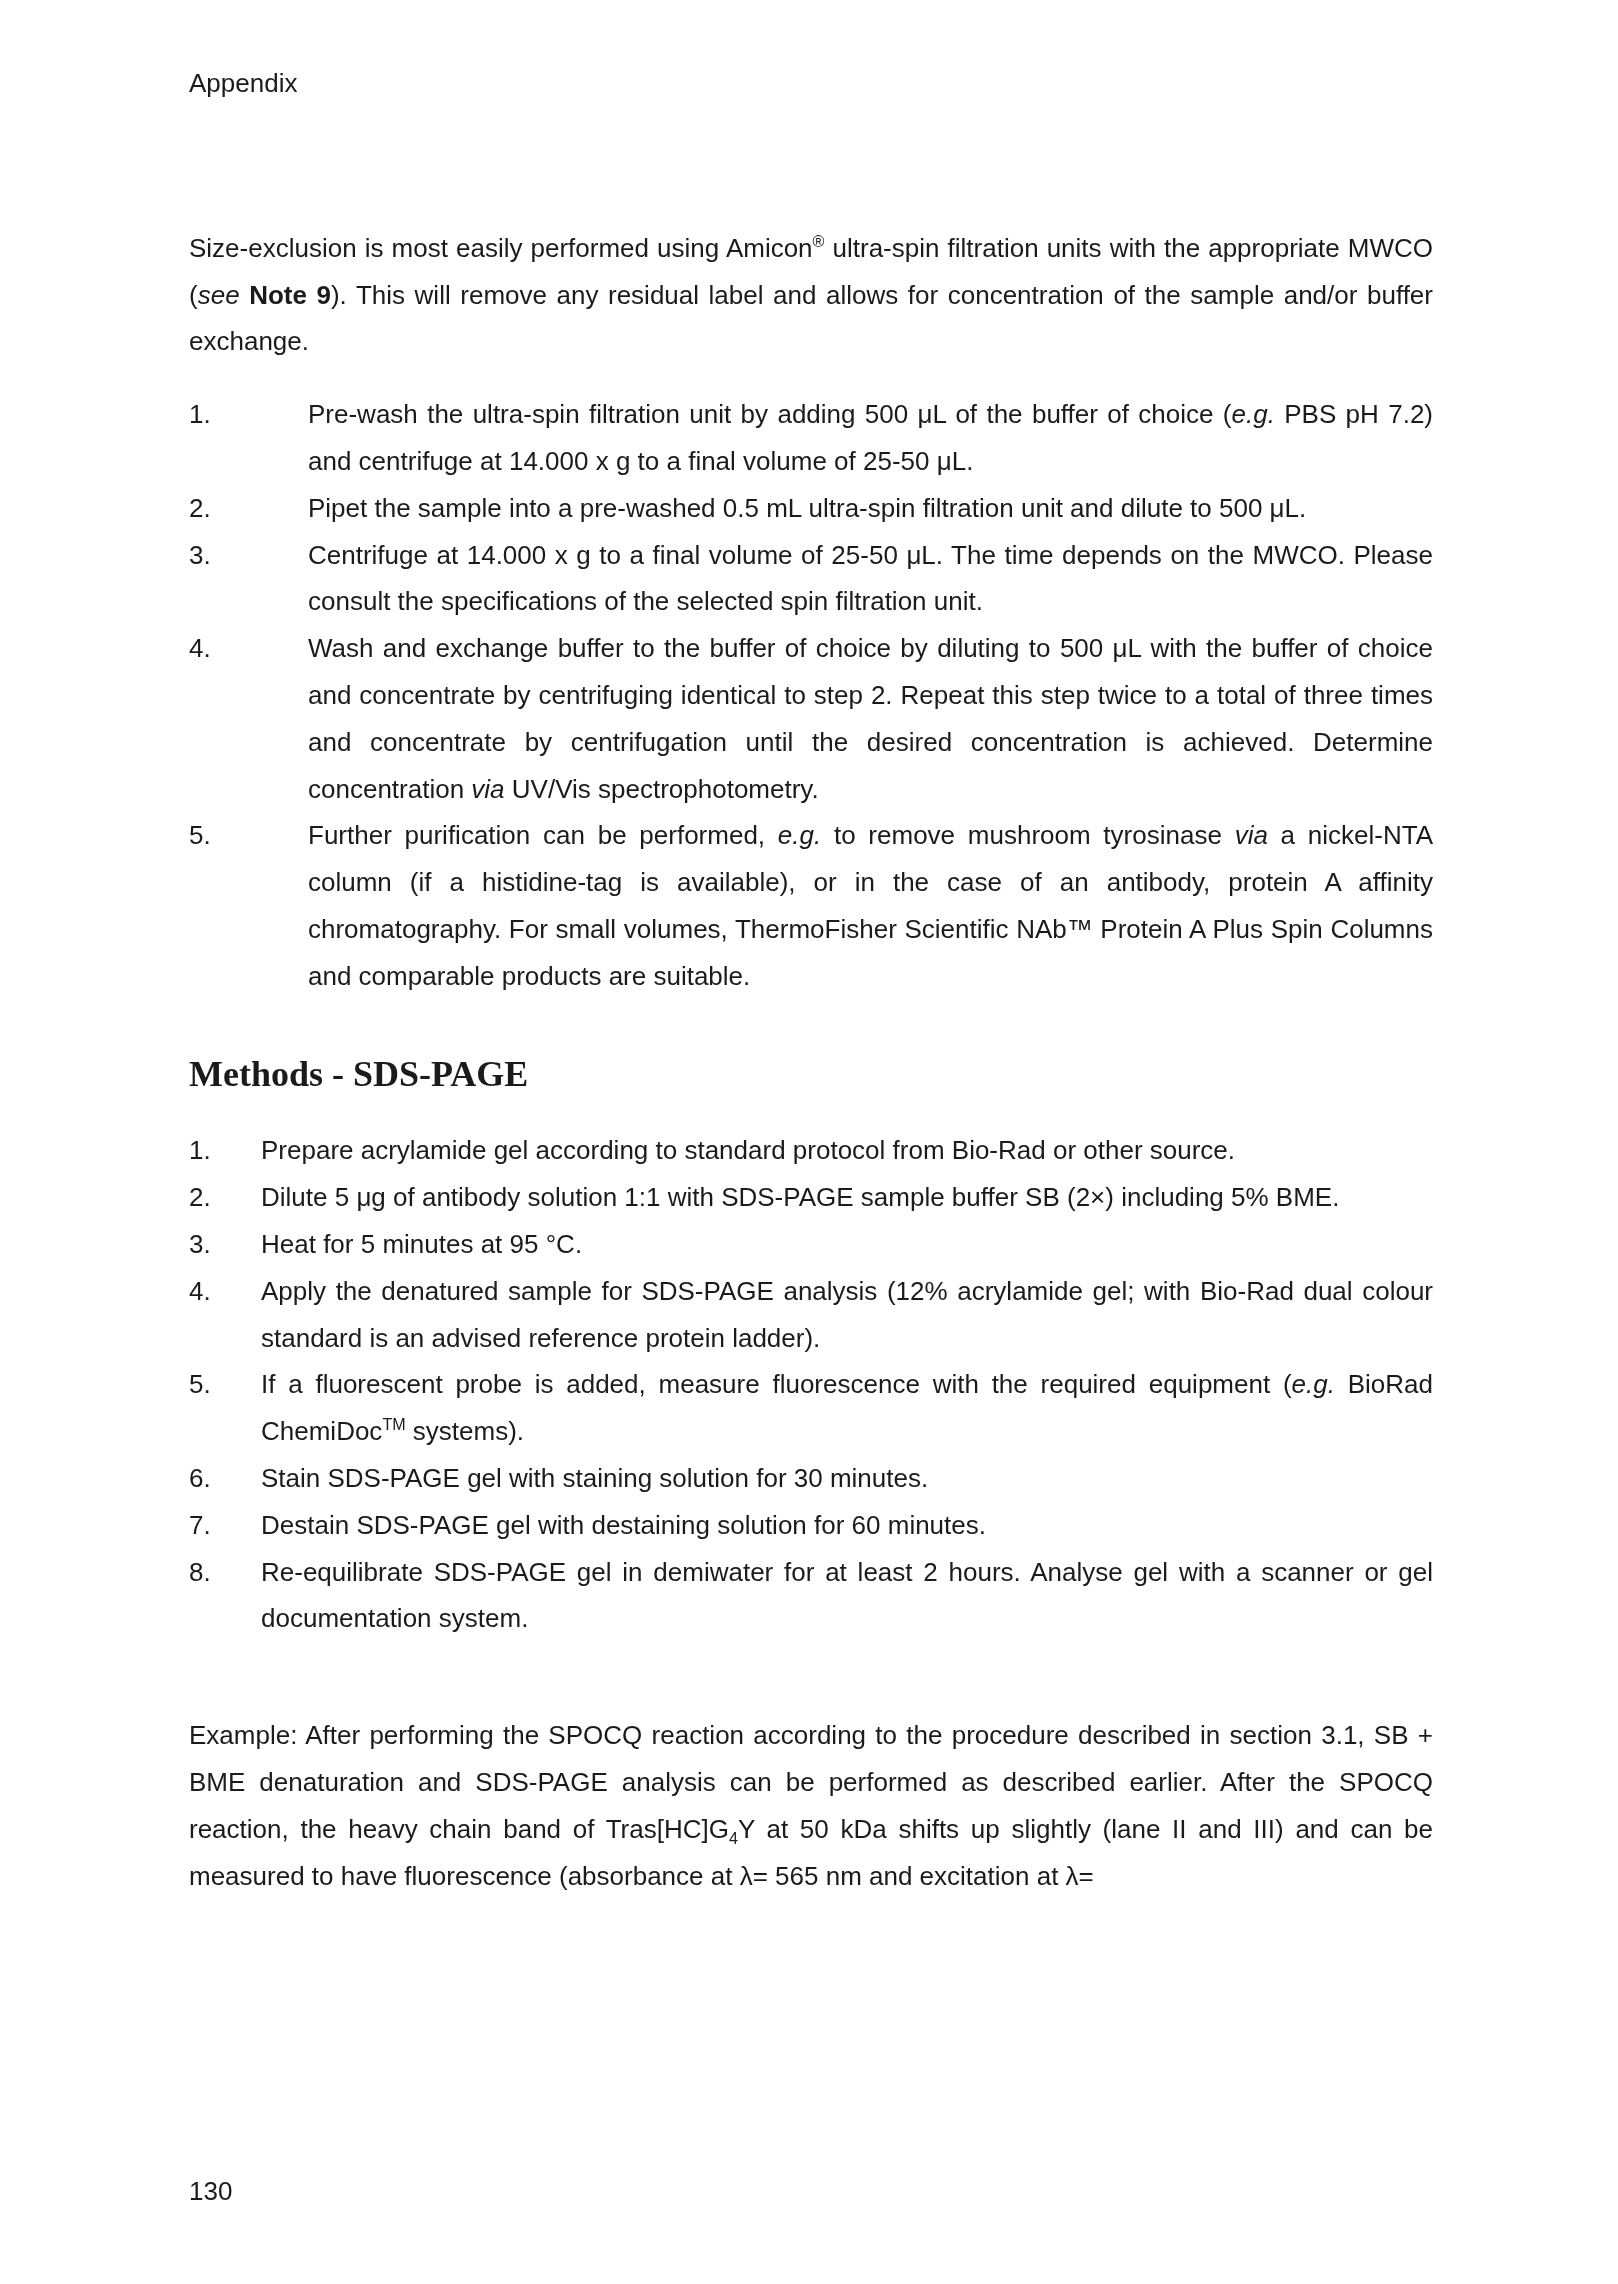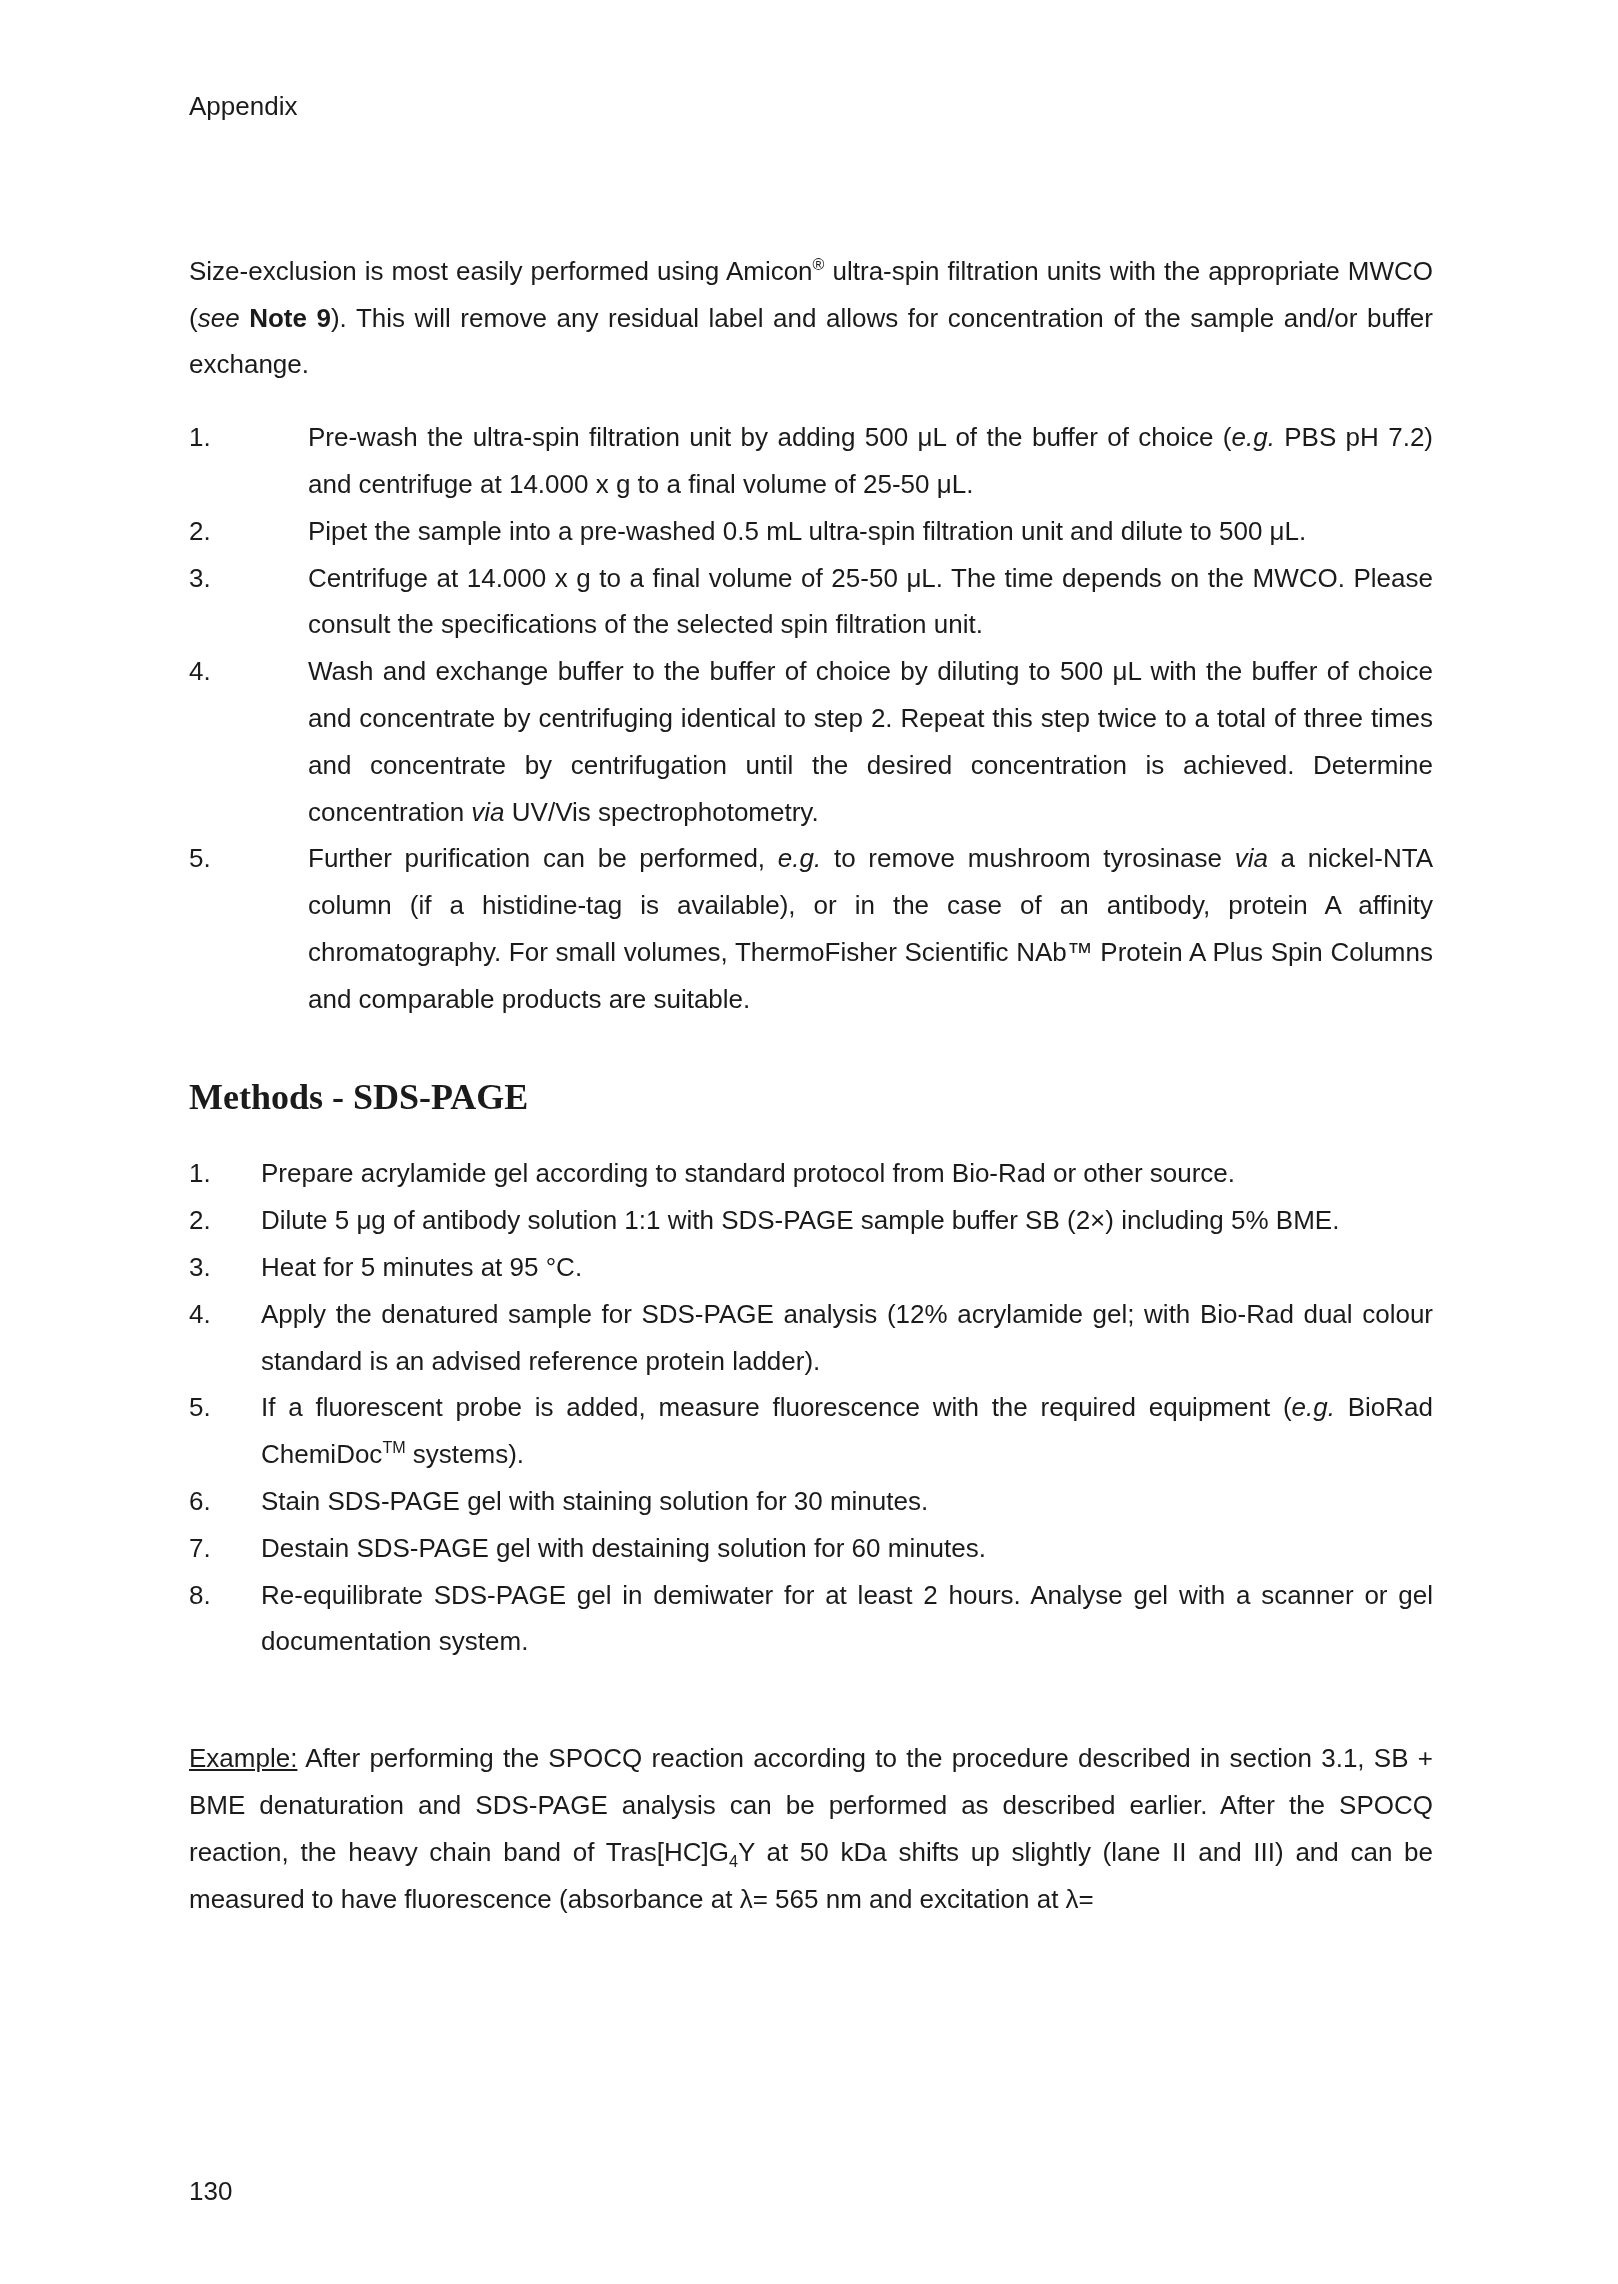--- a/index.html
+++ b/index.html
@@ -13,21 +13,21 @@
     font-size: 26px;
     line-height: 1.8;
     overflow: hidden;
     box-sizing: border-box;
   }
   .content {
     position: absolute;
     left: 189px;
     right: 186px;
     top: 0;
-    padding-top: 83px;
+    padding-top: 60px;
   }
   .running-header { text-align: left; }
   .para { text-align: justify; }
   .intro { margin-top: 118px; }
   .doc-list { margin-top: 26px; }
   .li { display: flex; align-items: flex-start; }
   .li .num { flex: 0 0 auto; }
   .list1 .num { width: 119px; }
   .list2 .num { width: 72px; }
   .li .txt { flex: 1 1 auto; text-align: justify; }
@@ -40,21 +40,21 @@
   }
   .general-para { margin-top: 0; }
   .example-para { margin-top: 70px; }
   .page-number {
     position: absolute;
     left: 189px;
     top: 2168px;
   }
   .b { font-weight: bold; }
   .i { font-style: italic; }
-  .u { text-decoration: underline; }
+  .u { }
   sup, sub { font-size: 62%; line-height: 0; }
 </style>
 </head>
 <body>
 
 <div class="page">
   <div class="content">
 
     <div class="running-header">Appendix</div>
 

